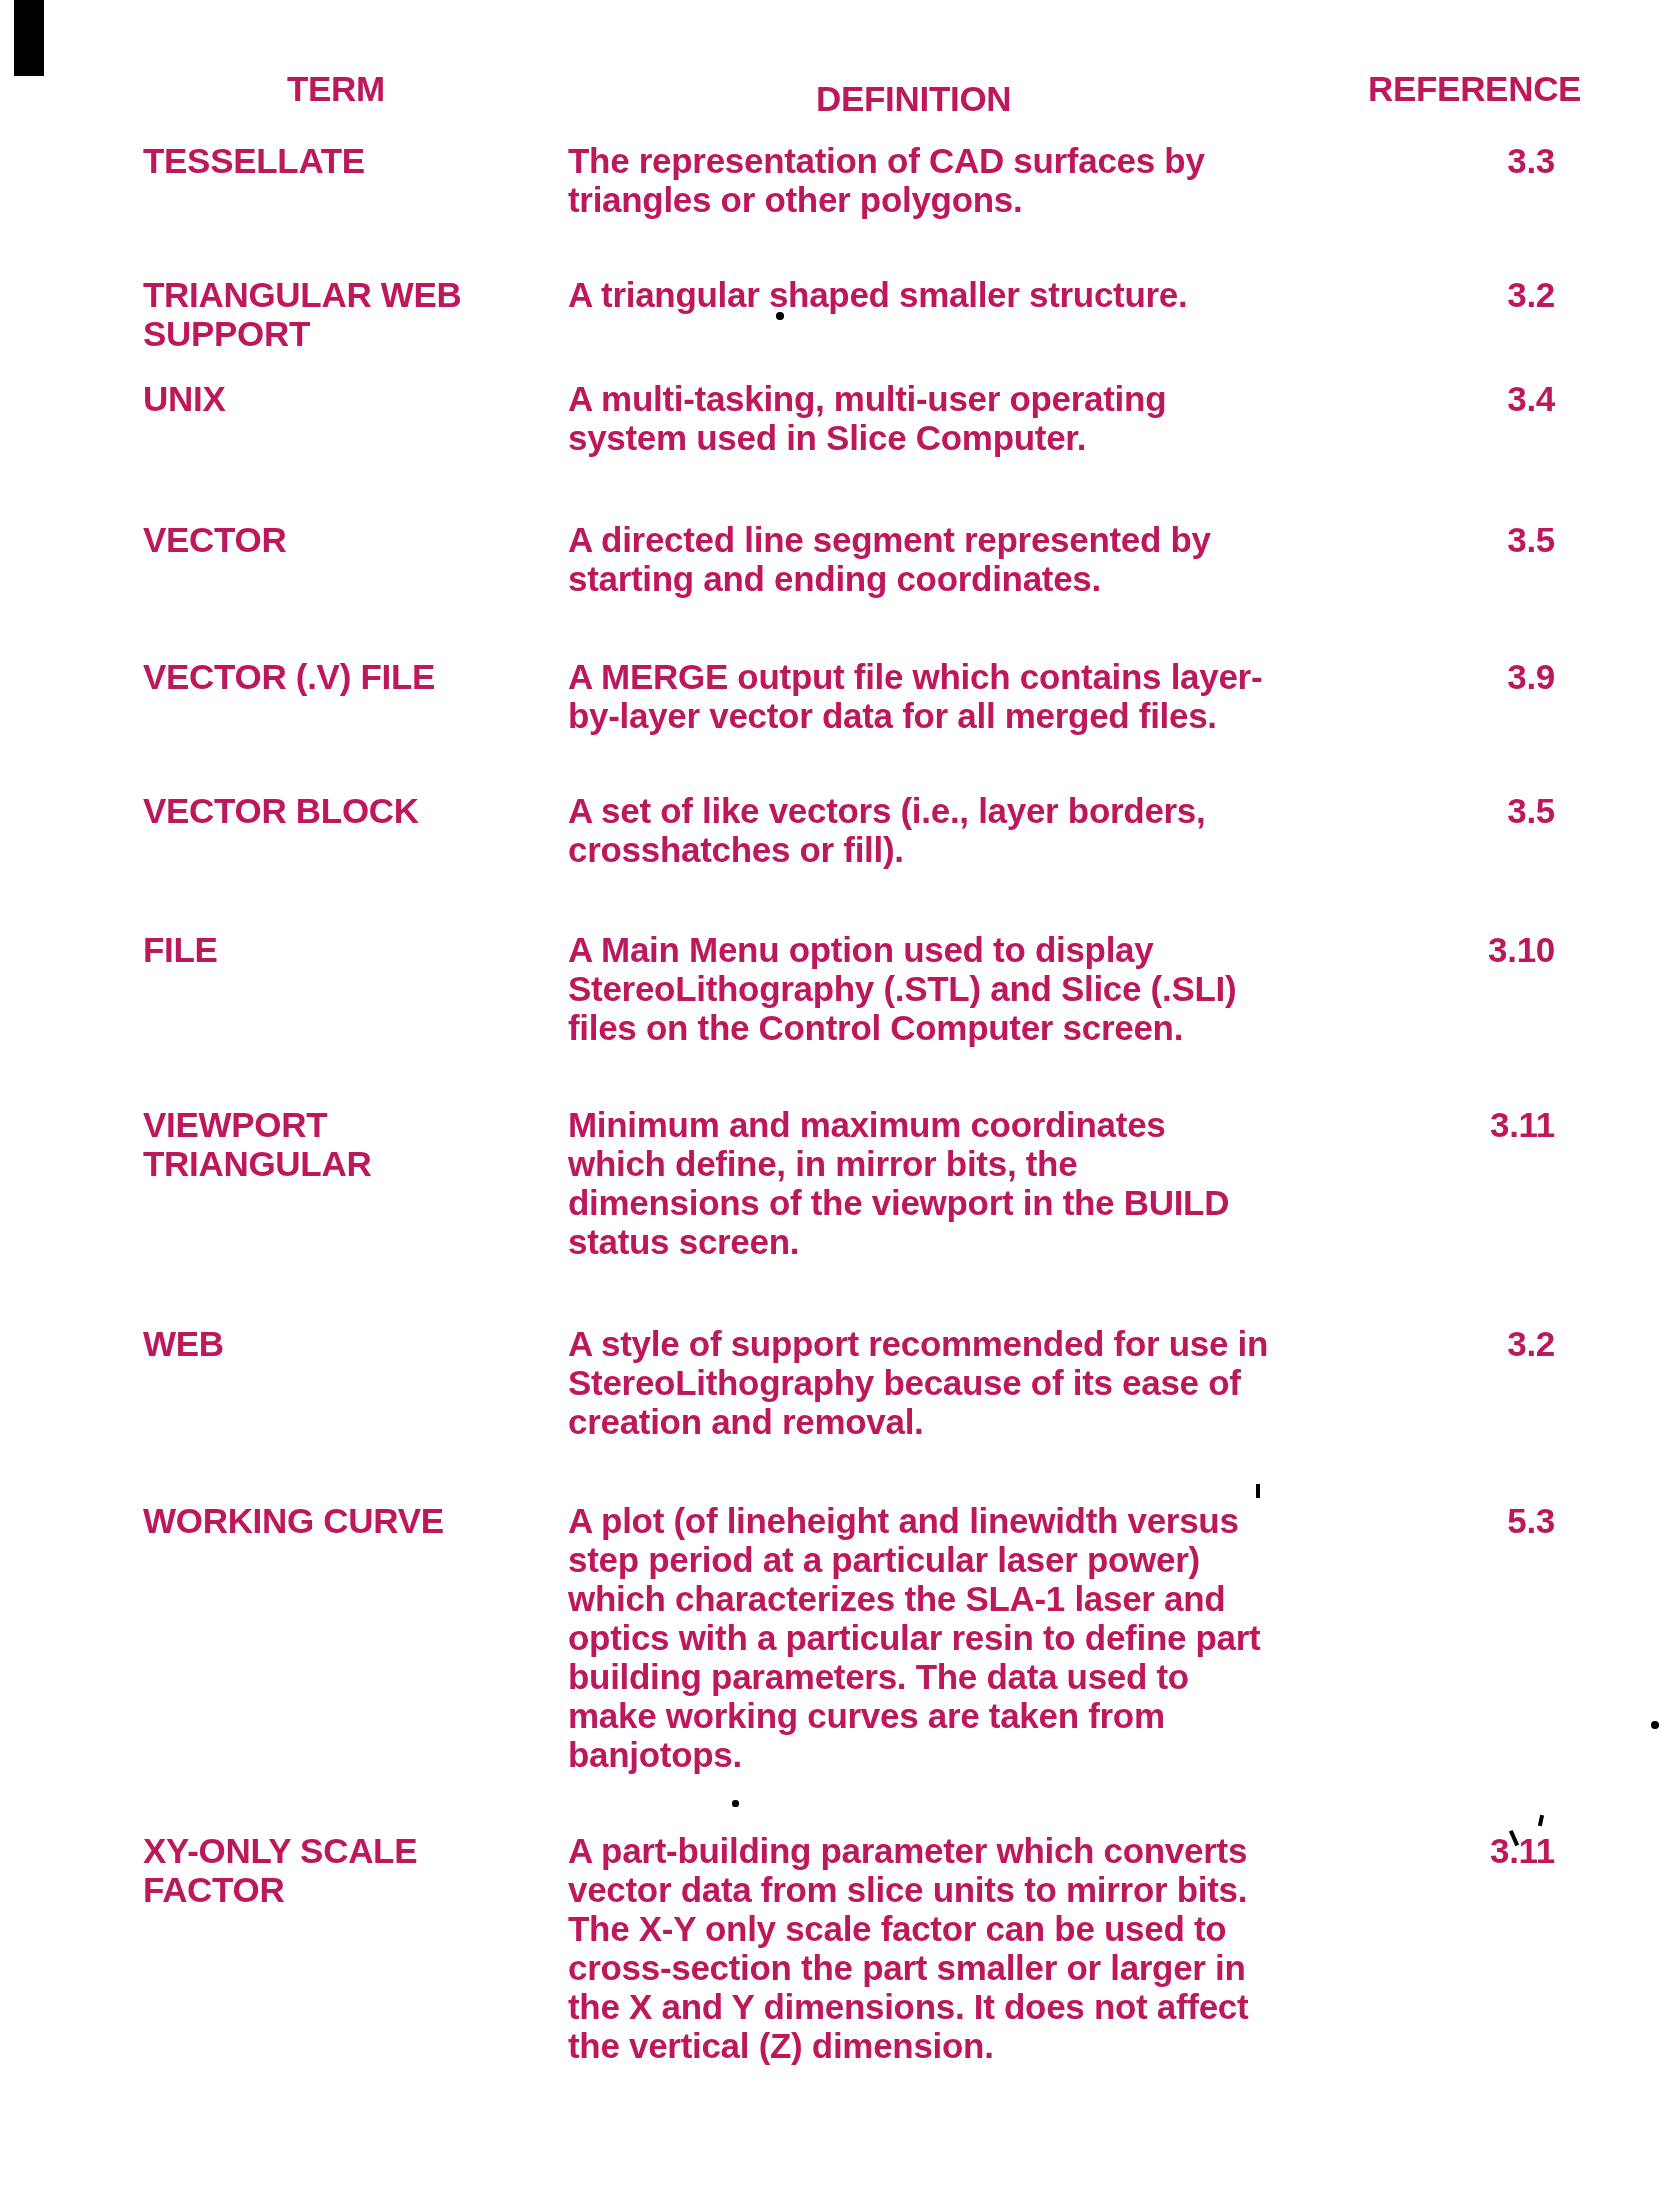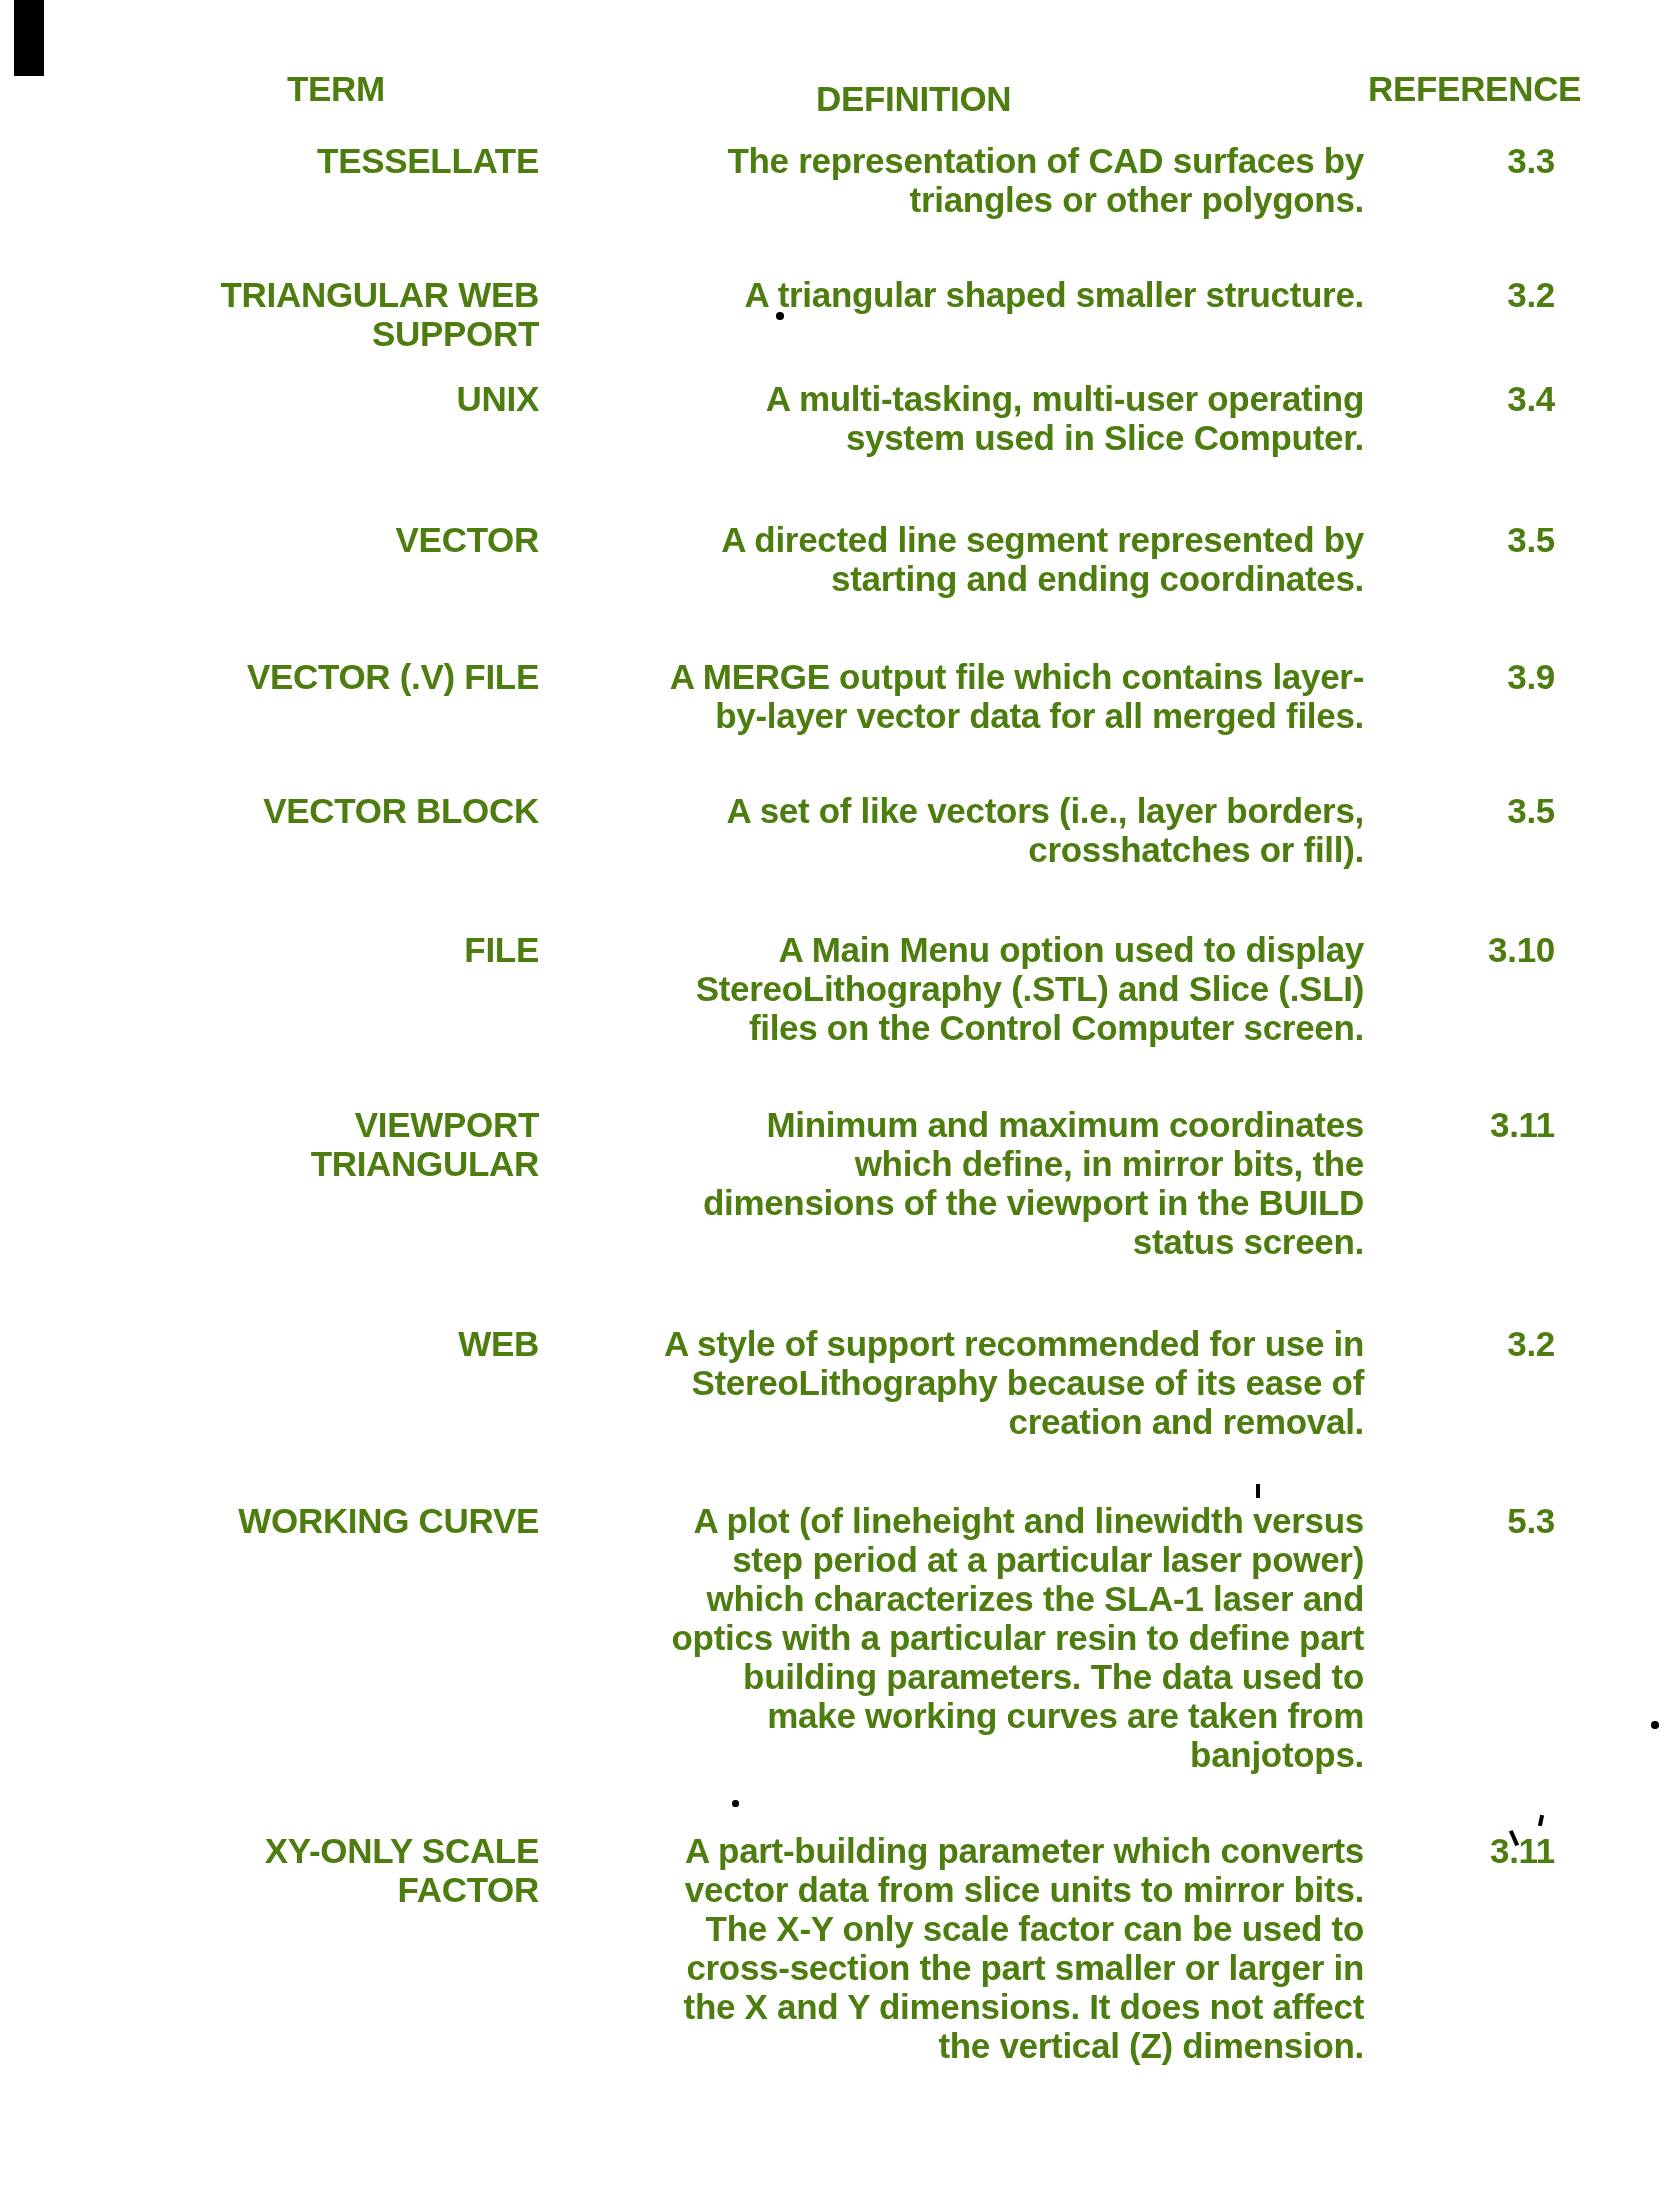--- a/index.html
+++ b/index.html
@@ -2,21 +2,21 @@
 <html style="font-size:13.5px"><head>
 <meta charset="utf-8">
 <title>Document</title>
 <style>
   html, body { margin: 0; padding: 0; background: #ffffff; }
   #page {
     position: relative;
     width: 1674px;
     height: 2194px;
     background: #ffffff;
-    color: #4d7c0f;
+    color: #be185d;
     font-family: "Liberation Sans", sans-serif;
     font-weight: bold;
     overflow: hidden;
   }
   .hdr {
     position: absolute;
     top: 69px;
     font-size: 35px;
     line-height: 39px;
     letter-spacing: -0.3px;
@@ -26,21 +26,20 @@
   .hdr-def  { left: 816px; margin-top: 10px; }
   .hdr-ref  { left: 1368px; }
   .row { position: absolute; left: 0; width: 1674px; }
   .cell {
     position: absolute;
     top: 0;
     font-size: 35px;
     line-height: 39px;
     letter-spacing: -0.3px;
     white-space: pre-line;
-    text-align: right;
   }
   .term { left: 143px; width: 396px; }
   .def  { left: 568px; width: 796px; }
   .ref  { left: 1370px; width: 185px; text-align: right; }
   .artifact { position: absolute; background: #000000; }
   .a-corner-bar   { left: 13.5px;   top: 0px;    width: 30px; height: 76px; }
   .a-dot-shaped   { left: 776px;  top: 312px;  width: 7.6px;  height: 7.6px;  border-radius: 50%; }
   .a-tick-versus  { left: 1256px; top: 1484px; width: 4.2px;  height: 13.5px; }
   .a-dot-banjo    { left: 732px;  top: 1800px; width: 6.7px;  height: 6.7px;  border-radius: 50%; }
   .a-dot-margin   { left: 1651px; top: 1721px; width: 7.6px;  height: 7.6px;  border-radius: 50%; }

